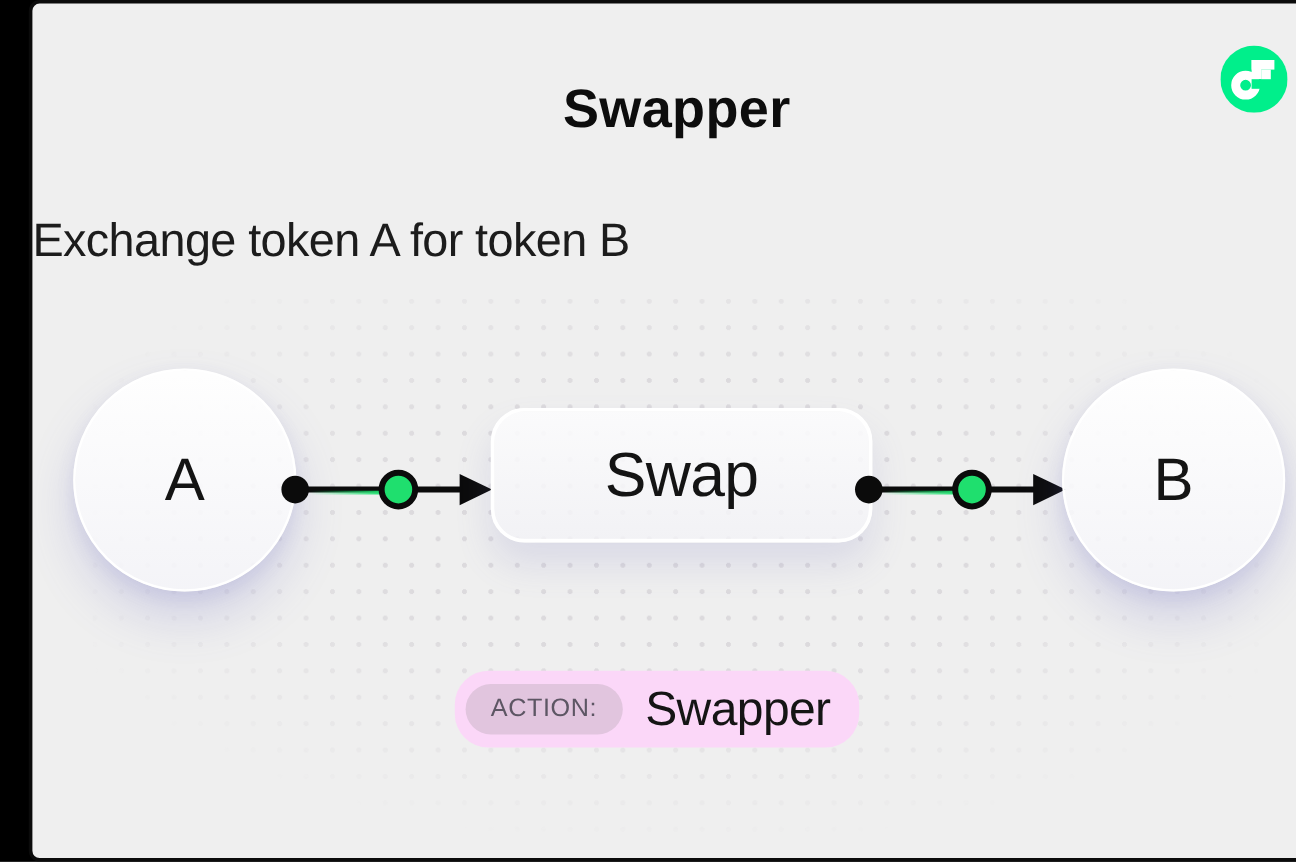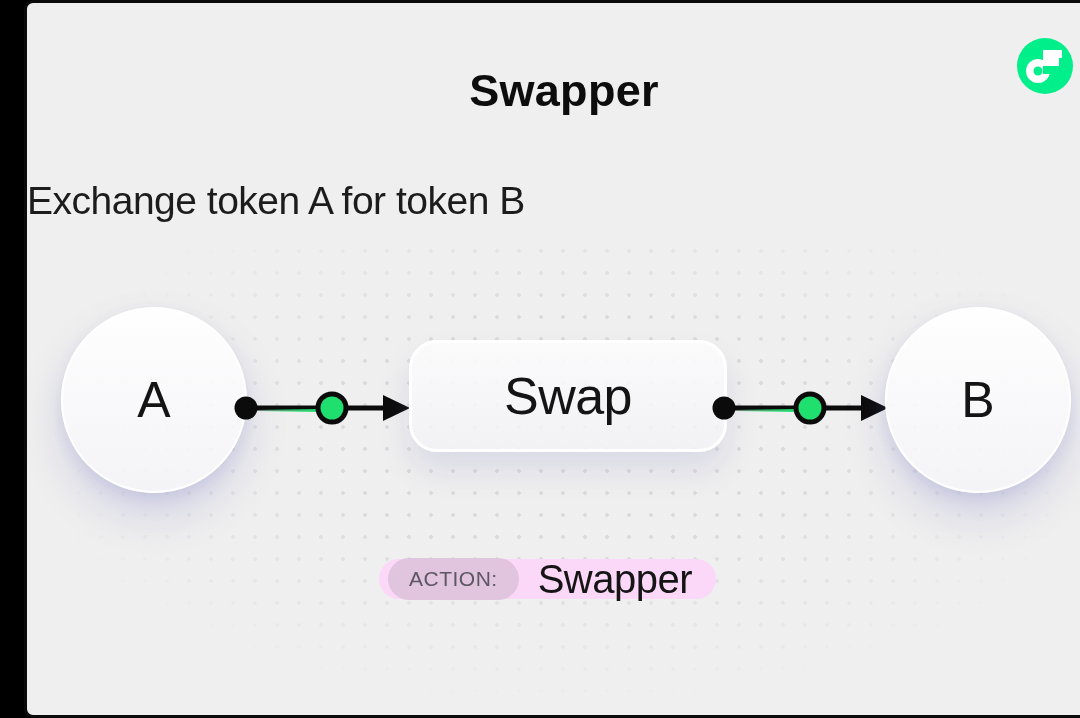--- a/index.html
+++ b/index.html
@@ -55,21 +55,21 @@
     background: linear-gradient(180deg, rgba(252,252,253,0.9) 0%, rgba(243,243,247,0.8) 100%);
     border: 3.5px solid #ffffff;
     box-shadow: 0 18px 30px rgba(110,110,185,0.16);
     display: flex; align-items: center; justify-content: center;
   }
   .process span { font-size: 52px; font-weight: 400; color: #141414; letter-spacing: -0.5px; }
   .connector { position: absolute; top: 377px; width: 180px; height: 56px; }
   .connector-left  { left: 205px; }
   .connector-right { left: 683px; }
   .badge {
-    position: absolute; left: 352px; top: 556px; height: 40px;
+    position: absolute; left: 352px; top: 556px; height: 64px;
     display: inline-flex; align-items: center;
     gap: 19px; padding: 0 24px 0 9px;
     border-radius: 28px;
     background: var(--badge-bg, #fbd7f8);
   }
   .badge-label {
     display: inline-flex; align-items: center;
     height: 42px; padding: 0 21px;
     border-radius: 21px;
     background: var(--badge-label-bg, #e1c5de);

